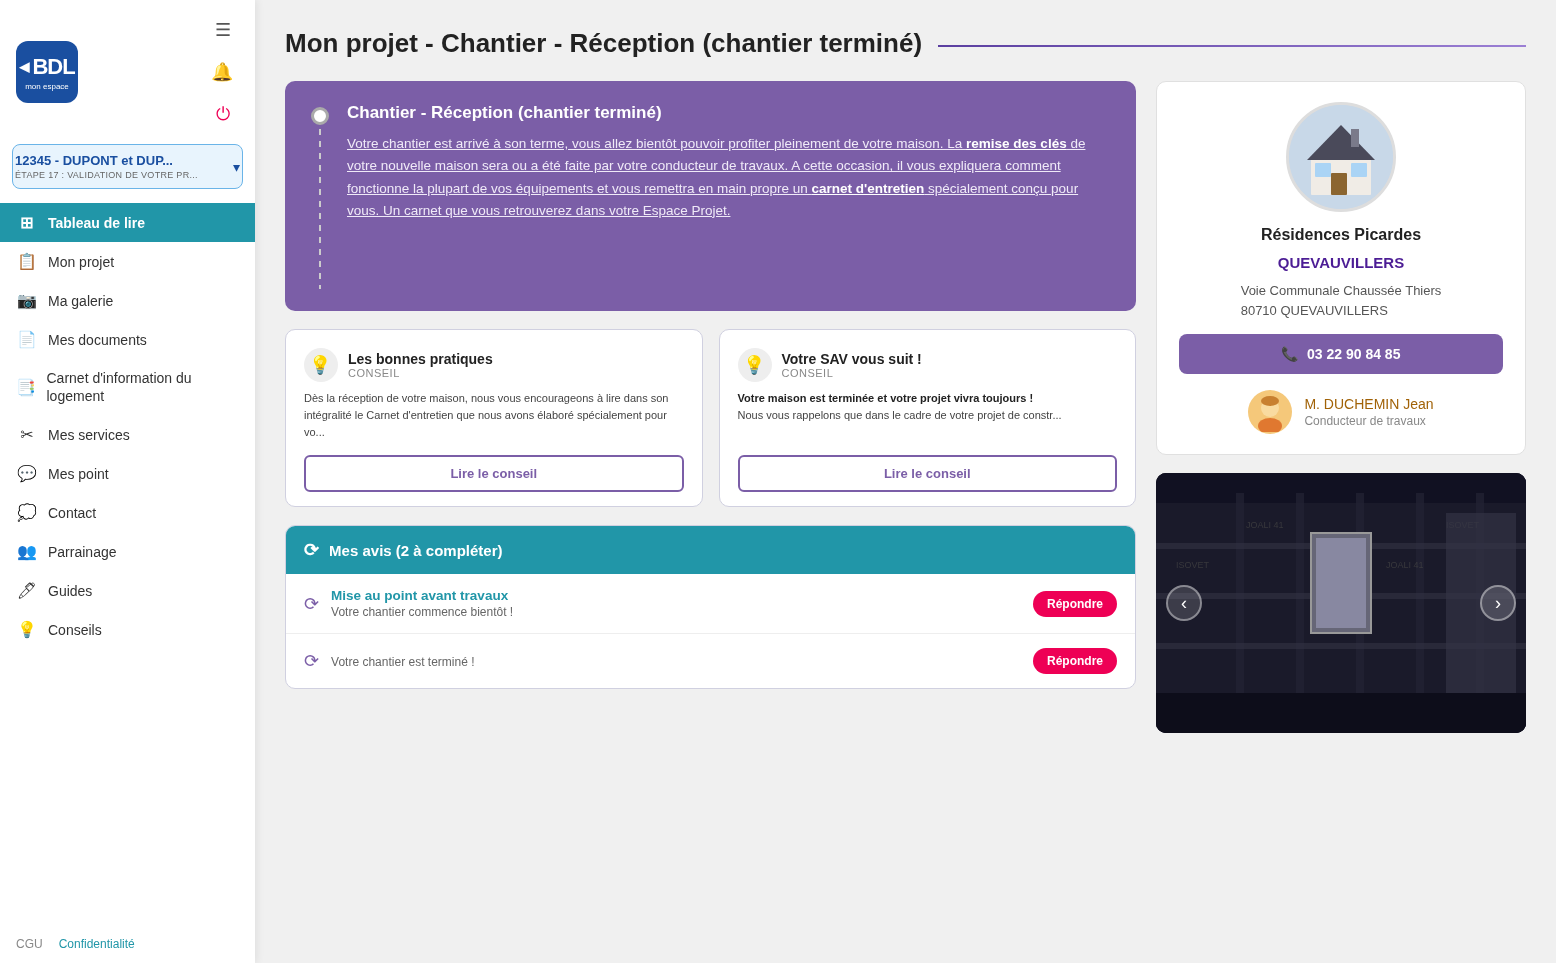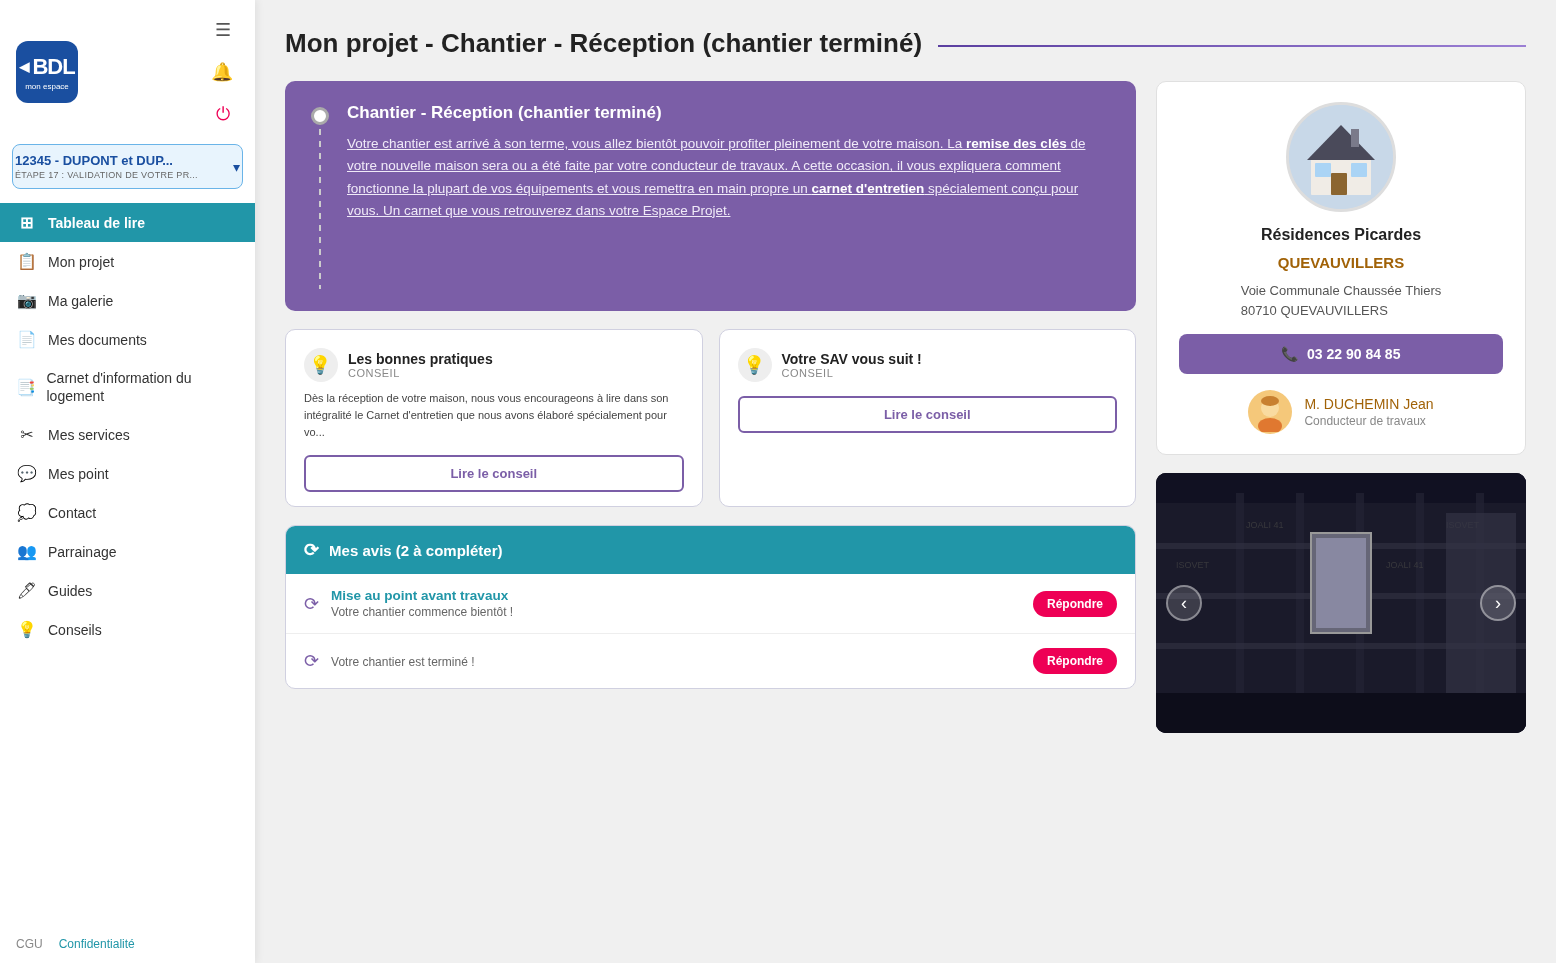--- a/index.html
+++ b/index.html
@@ -270,21 +270,21 @@
     .residence-img-circle {
       width: 110px; height: 110px;
       border-radius: 50%;
       overflow: hidden;
       border: 3px solid #ddd;
       background: #c8d8e8;
       display: flex; align-items: center; justify-content: center;
     }
     
     .residence-name { font-size: 16px; font-weight: 700; color: #222; margin-top: 4px; }
-    .residence-city { font-size: 15px; font-weight: 700; color: #a16207; }
+    .residence-city { font-size: 15px; font-weight: 700; color: #4c1d95; }
     .residence-addr { font-size: 13px; color: #555; text-align: left; line-height: 1.5; }
 
     .btn-phone {
       background: #7b5ea7;
       color: #fff;
       border: none;
       border-radius: 8px;
       padding: 12px 0;
       width: 100%;
       font-size: 14px;
@@ -475,20 +475,24 @@
           <button class="btn-conseil">Lire le conseil</button>
         </div>
 
         <div class="conseil-card">
           <div class="card-header">
             <div class="card-bulb">💡</div>
             <div>
               <div class="card-title">Votre SAV vous suit !</div>
               <div class="card-badge">CONSEIL</div>
             </div>
+          </div>
+          <div class="card-body">
+            <strong>Votre maison est terminée et votre projet vivra toujours !</strong><br>
+            <span>Nous vous rappelons que dans le cadre de votre projet de constr...</span>
           </div>
           <button class="btn-conseil">Lire le conseil</button>
         </div>
       </div>
 
       <div class="avis-section">
         <div class="avis-header">
           <span class="avis-icon">⟳</span>
           <span>Mes avis (2 à compléter)</span>
         </div>

